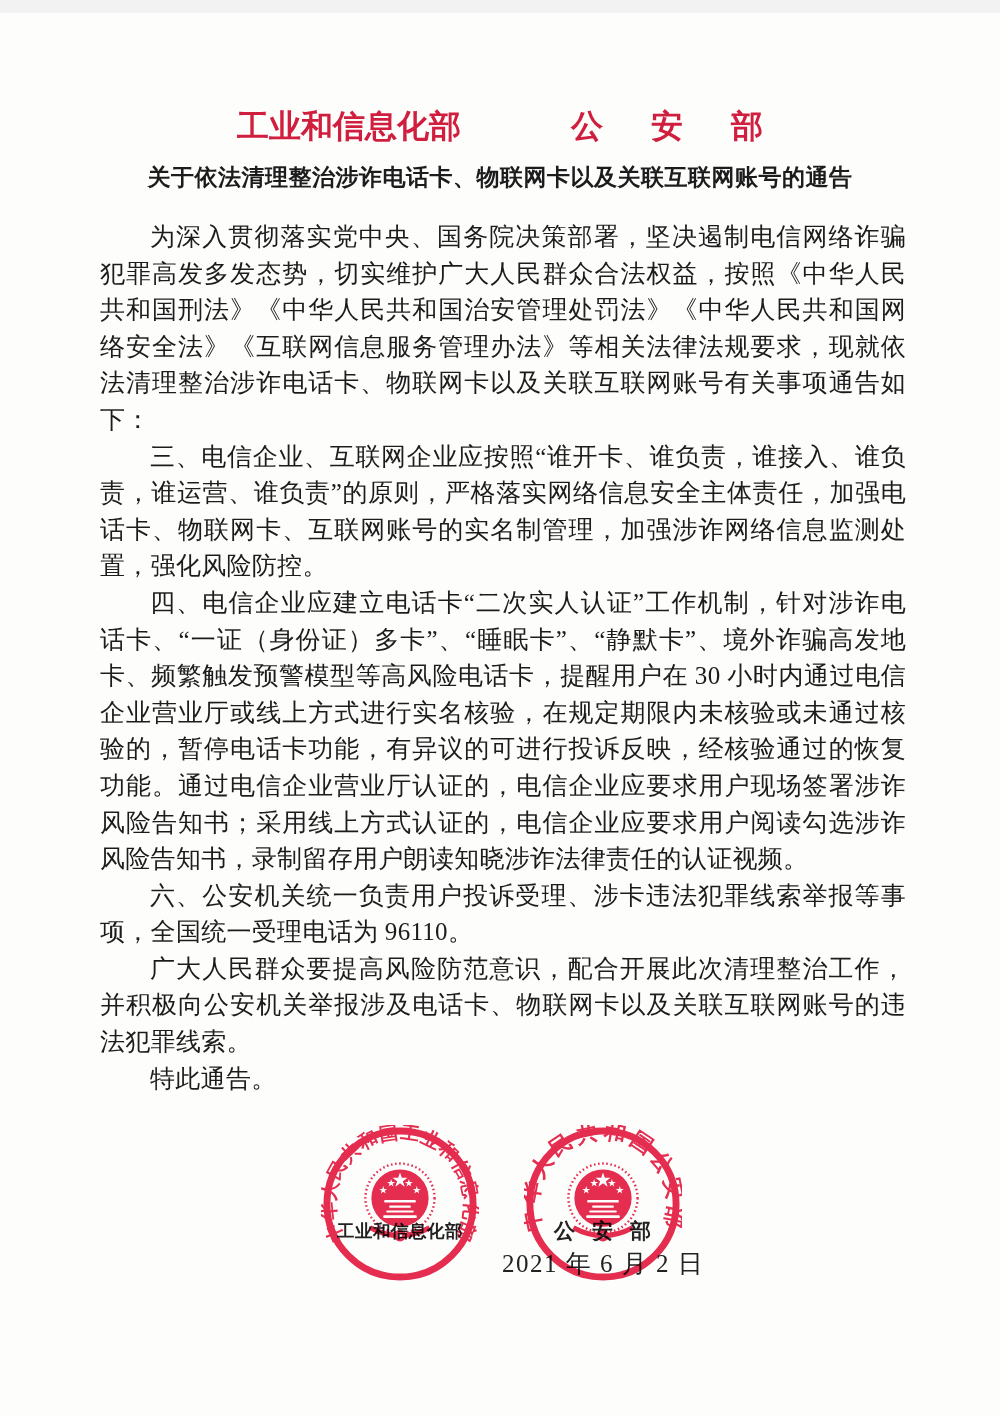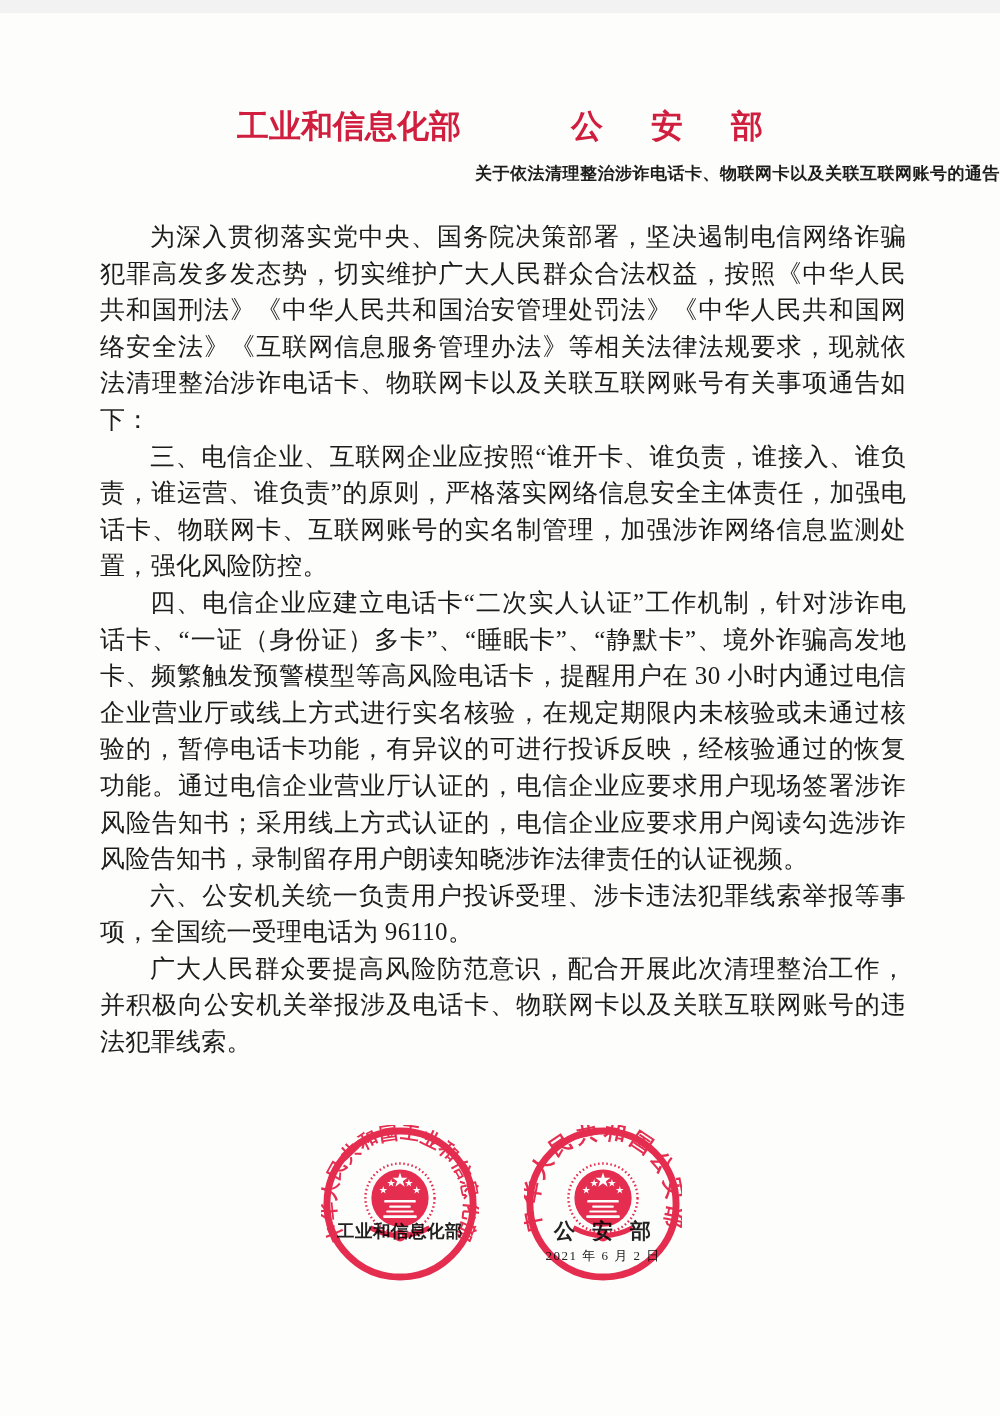--- a/index.html
+++ b/index.html
@@ -24,22 +24,22 @@
     display:flex;justify-content:center;align-items:baseline;gap:110px;
     color:var(--header-red);
     font-weight:bold;
     white-space:nowrap;
   }
   .org1{font-size:32px;letter-spacing:0px;}
   .org2{font-size:32px;letter-spacing:48px;margin-right:-48px;}
   
   .doc-title{
     position:absolute;top:149px;left:0;width:100%;
-    text-align:right;
-    font-size:17px;font-weight:bold;letter-spacing:0.5px;
+    text-align:center;
+    font-size:23px;font-weight:bold;letter-spacing:0.5px;
     color:var(--ink);
   }
   
   .body-text{
     position:absolute;top:206px;left:100px;width:806px;
     font-size:25px;line-height:36.6px;letter-spacing:0.3px;
     text-align:justify;
   }
   .body-text p{margin:0;text-indent:2em;}
   
@@ -59,21 +59,21 @@
   .overprint{
     position:absolute;left:50%;transform:translateX(-50%);
     white-space:nowrap;color:#222;font-weight:bold;
     mix-blend-mode:multiply;z-index:2;
   }
   .overprint-left{top:94px;font-size:17.5px;letter-spacing:0.5px;}
   .overprint-right{top:92px;font-size:21px;letter-spacing:17px;margin-left:8px;}
   .seal-date{
     position:absolute;left:50%;transform:translateX(-50%);
     top:122px;white-space:nowrap;color:#222;
-    font-size:13px;letter-spacing:1.5px;
+    font-size:25px;letter-spacing:1.5px;
     mix-blend-mode:multiply;z-index:2;font-family:Liberation Serif, serif;
   }
 </style>
 </head>
 <body>
 
 <div class="page">
 
   <div class="header-row">
     <span class="org1">工业和信息化部</span>
@@ -81,20 +81,21 @@
   </div>
 
   <div class="doc-title">关于依法清理整治涉诈电话卡、物联网卡以及关联互联网账号的通告</div>
 
   <div class="body-text">
     <p>为深入贯彻落实党中央、国务院决策部署，坚决遏制电信网络诈骗犯罪高发多发态势，切实维护广大人民群众合法权益，按照《中华人民共和国刑法》《中华人民共和国治安管理处罚法》《中华人民共和国网络安全法》《互联网信息服务管理办法》等相关法律法规要求，现就依法清理整治涉诈电话卡、物联网卡以及关联互联网账号有关事项通告如下：</p>
     <p>三、电信企业、互联网企业应按照“谁开卡、谁负责，谁接入、谁负责，谁运营、谁负责”的原则，严格落实网络信息安全主体责任，加强电话卡、物联网卡、互联网账号的实名制管理，加强涉诈网络信息监测处置，强化风险防控。</p>
     <p>四、电信企业应建立电话卡“二次实人认证”工作机制，针对涉诈电话卡、“一证（身份证）多卡”、“睡眠卡”、“静默卡”、境外诈骗高发地卡、频繁触发预警模型等高风险电话卡，提醒用户在 30 小时内通过电信企业营业厅或线上方式进行实名核验，在规定期限内未核验或未通过核验的，暂停电话卡功能，有异议的可进行投诉反映，经核验通过的恢复功能。通过电信企业营业厅认证的，电信企业应要求用户现场签署涉诈风险告知书；采用线上方式认证的，电信企业应要求用户阅读勾选涉诈风险告知书，录制留存用户朗读知晓涉诈法律责任的认证视频。</p>
     <p>六、公安机关统一负责用户投诉受理、涉卡违法犯罪线索举报等事项，全国统一受理电话为 96110。</p>
     <p>广大人民群众要提高风险防范意识，配合开展此次清理整治工作，并积极向公安机关举报涉及电话卡、物联网卡以及关联互联网账号的违法犯罪线索。</p>
+    <p>特此通告。</p>
   </div>
 
   <div class="seal-area">
 
     <div class="seal seal-left">
       <svg viewBox="0 0 160 160" width="158" height="158">
         <circle class="ring" cx="80" cy="80" r="74"></circle>
         <path id="arcL" d="M 23.4 114 A 66 66 0 1 1 136.6 114" fill="none"></path>
         <text class="ring-text ring-text-left">
           <textPath href="#arcL" startOffset="50%" text-anchor="middle">中华人民共和国工业和信息化部</textPath>

